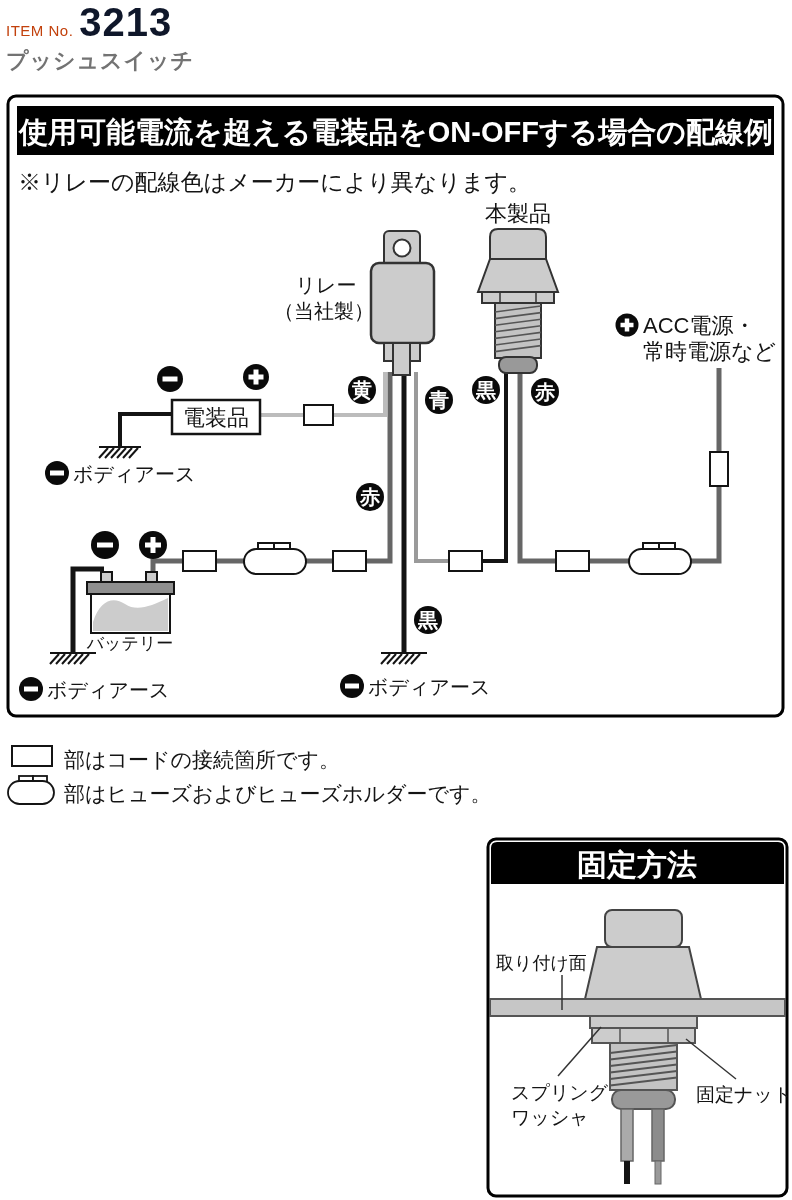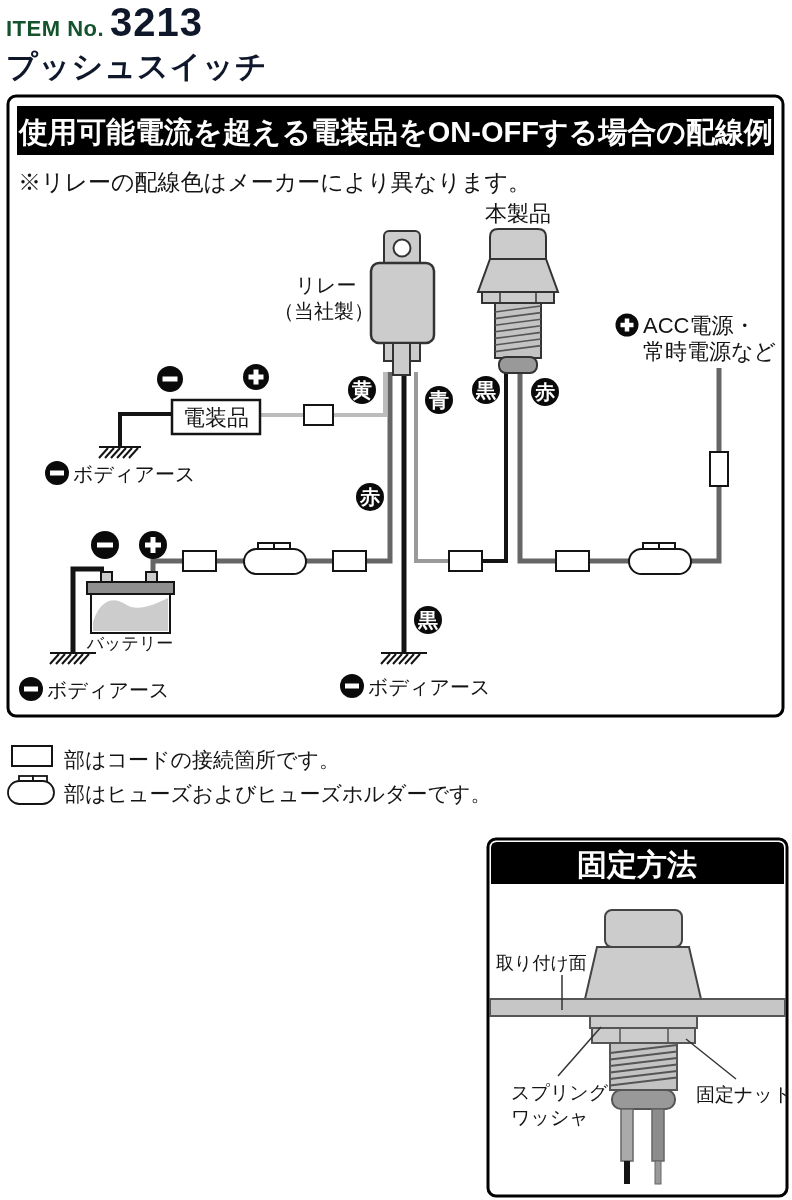--- a/index.html
+++ b/index.html
@@ -6,23 +6,23 @@
   .page{
     position:relative;
     width:792px;height:1200px;
     background:#fff;
     font-family:"Liberation Sans", sans-serif;
     color:#111;
     overflow:hidden;
   }
   .page-header{position:absolute;left:6px;top:2px;}
   .item-line{display:flex;align-items:baseline;gap:6px;}
-  .item-label{font-size:22px;font-weight:700;letter-spacing:.5px;color:#14532d;}
+  .item-label{font-size:15px;font-weight:400;letter-spacing:.5px;color:#c2410c;}
   .item-number{font-size:40px;font-weight:600;letter-spacing:1px;color:#0f172a;line-height:1;}
-  .product-name{font-size:31px;font-weight:600;color:#0f172a;margin-top:4px;letter-spacing:1px;}
+  .product-name{font-size:22px;font-weight:600;color:#737373;margin-top:4px;letter-spacing:1px;}
   svg.art{position:absolute;left:0;top:0;}
   svg text{font-family:"Liberation Sans", sans-serif;fill:#141414;}
   .badge-char{fill:#fff;font-weight:bold;font-size:20px;text-anchor:middle;}
   .bar-title{fill:#fff;font-weight:bold;font-size:29px;text-anchor:middle;}
   .fix-title{fill:#fff;font-weight:bold;font-size:30px;text-anchor:middle;}
   .note-text{font-size:23px;}
   .lbl{font-size:21px;}
   .lbl-mid{text-anchor:middle;}
   .lbl20{font-size:20px;}
   .lbl22{font-size:22px;}

